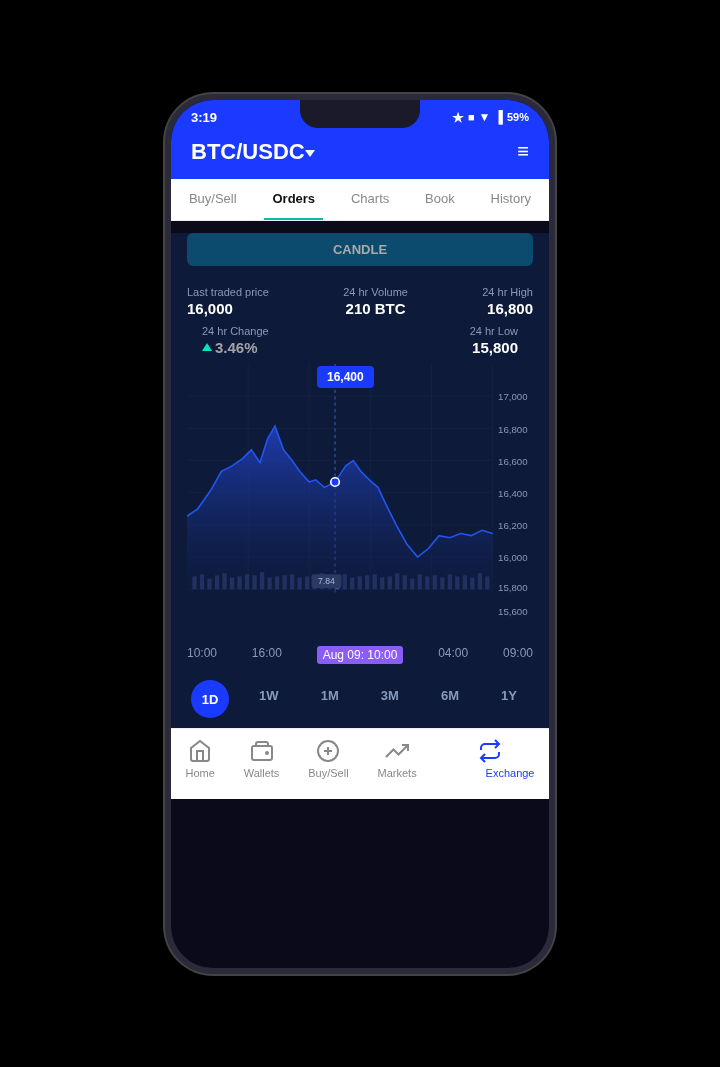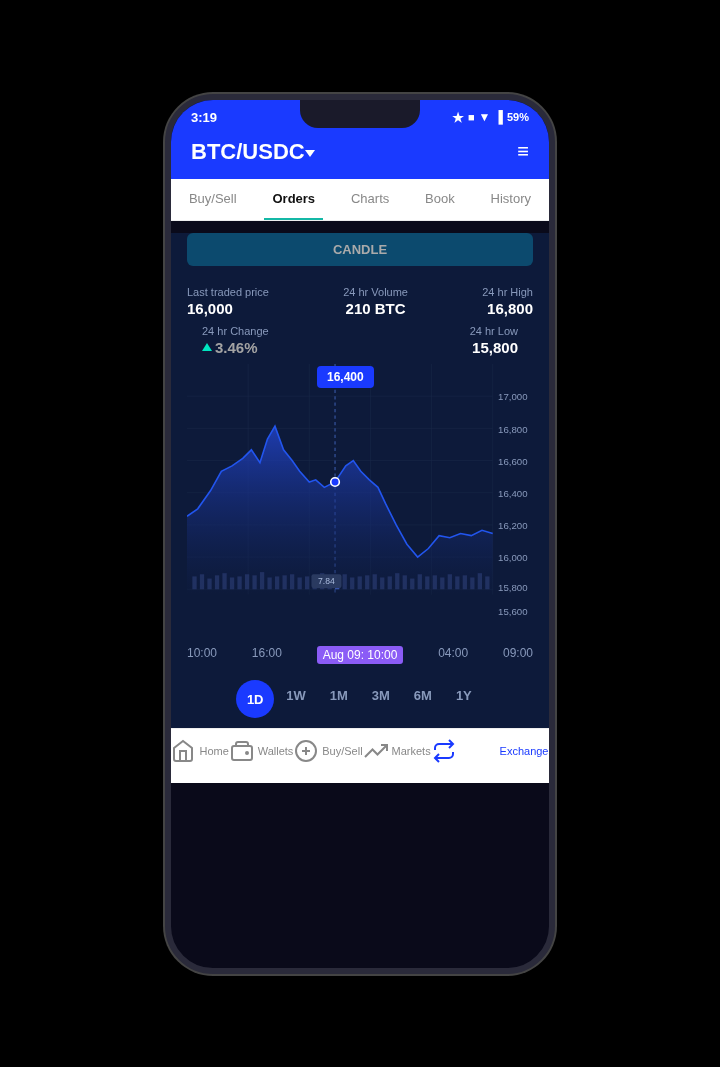--- a/index.html
+++ b/index.html
@@ -209,21 +209,21 @@
     .time-label-active {
       background: #8b5cf6;
       color: white;
       padding: 2px 6px;
       border-radius: 3px;
     }
 
     
     .period-selector {
       display: flex;
-      justify-content: center;
+      justify-content: space-between;
       padding: 10px 20px;
       background: #0d1a3a;
     }
 
     .period-btn {
       font-size: 13px;
       color: #8899bb;
       padding: 8px 12px;
       border-radius: 50%;
       cursor: pointer;
@@ -245,20 +245,21 @@
     .bottom-nav {
       background: white;
       display: flex;
       justify-content: space-around;
       padding: 10px 0 20px;
       border-top: 1px solid #eee;
     }
 
     .nav-item {
       display: flex;
+      flex-direction: column;
       align-items: center;
       gap: 4px;
       cursor: pointer;
     }
 
     .nav-item-label {
       font-size: 11px;
       color: #888;
     }
 

